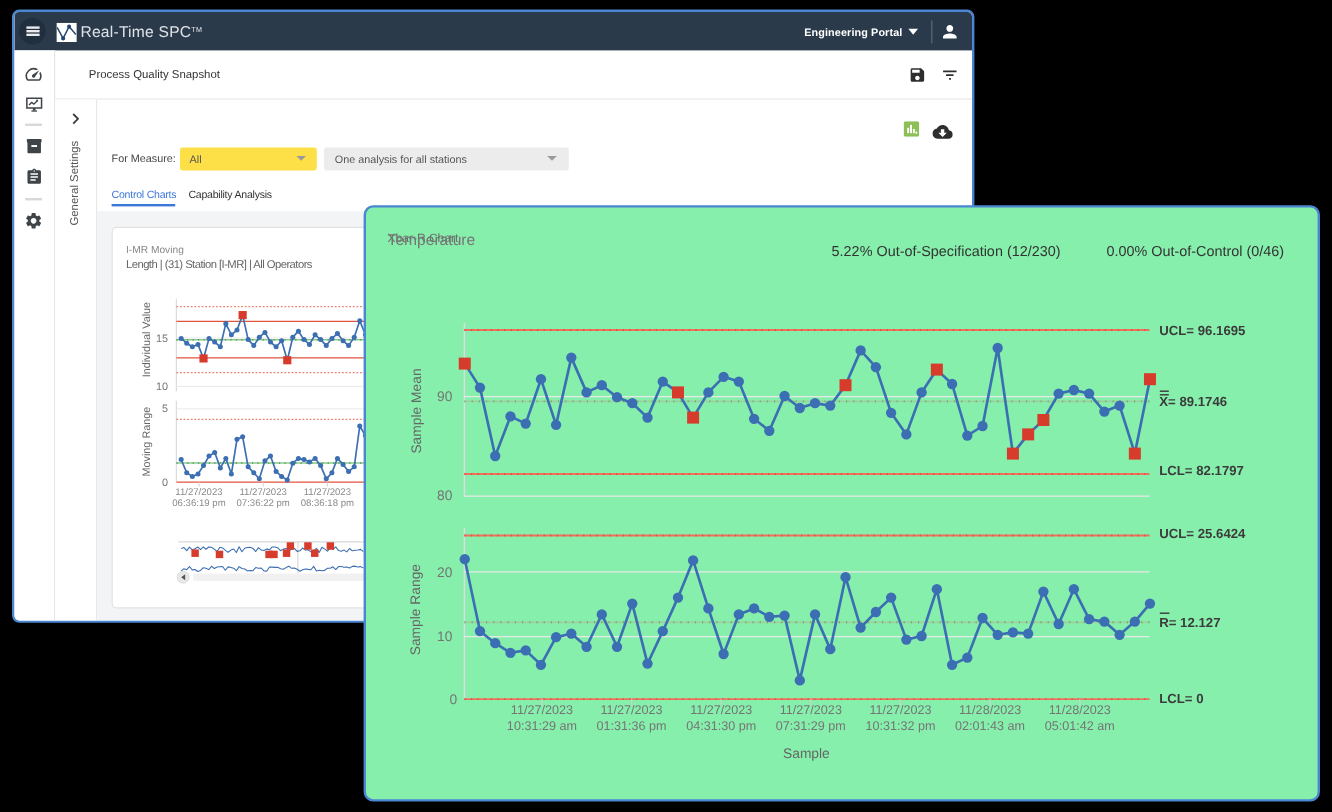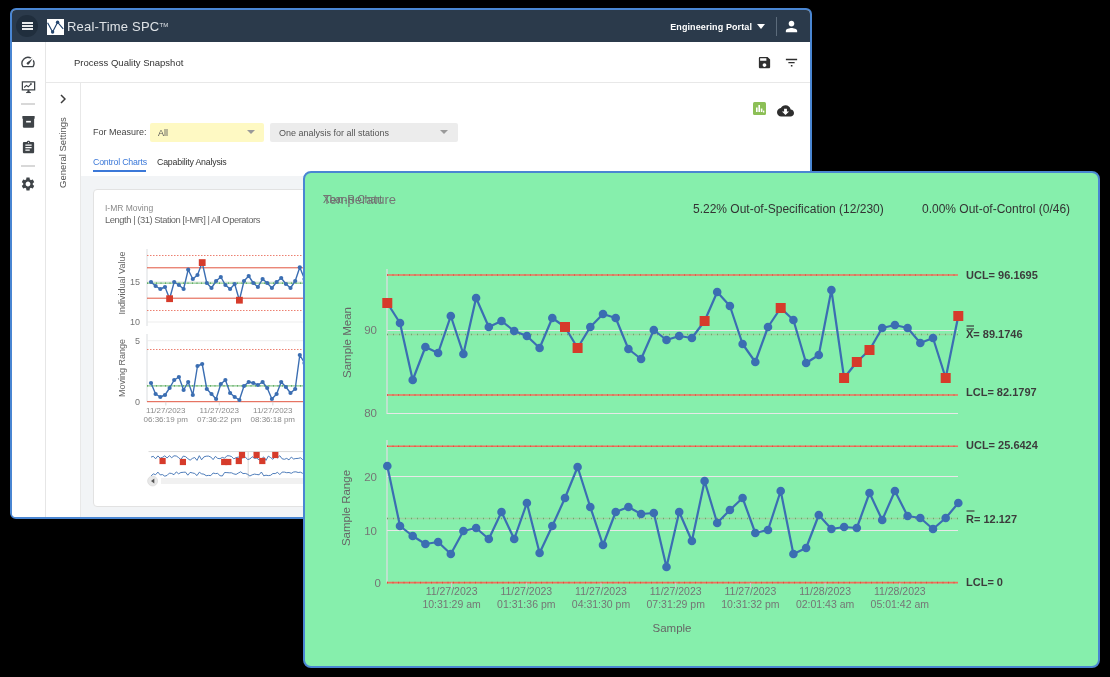--- a/index.html
+++ b/index.html
@@ -75,25 +75,25 @@
         <rect x="3" y="5.5" width="1.6" height="4.5" fill="#fff"></rect>
         <rect x="5.4" y="3" width="1.6" height="7" fill="#fff"></rect>
         <rect x="7.8" y="6.5" width="1.6" height="3.5" fill="#fff"></rect>
         <rect x="10" y="8.6" width="1.3" height="1.9" fill="#fff"></rect>
       </svg></div>
   <div class="abs" style="left:765px;top:93px"><svg width="17" height="13" viewBox="0 0 24 17">
         <path fill="#2e2e2e" d="M19.35 7.04C18.67 3.59 15.64 1 12 1 9.11 1 6.6 2.64 5.35 5.04 2.34 5.36 0 7.91 0 11c0 3.31 2.69 6 6 6h13c2.76 0 5-2.24 5-5 0-2.64-2.05-4.78-4.65-4.96zM17 10l-5 5-5-5h3V6h4v4h3z"></path>
       </svg></div>
 
   <div class="abs" style="left:81px;top:117px;font-size:9px;color:#444">For Measure:</div>
-  <div class="abs" style="left:138px;top:113px;width:114px;height:19px;background:#fef9c3;border-radius:2px">
+  <div class="abs" style="left:138px;top:113px;width:114px;height:19px;background:#fde047;border-radius:2px">
     <div class="abs" style="left:8px;top:4.5px;font-size:9px;color:#555">All</div>
     <div class="abs" style="right:9px;top:7px;width:0;height:0;border-left:4px solid transparent;border-right:4px solid transparent;border-top:4.5px solid #9a9a9a"></div>
   </div>
-  <div class="abs" style="left:258px;top:113px;width:188px;height:19px;background:#ececec;border-radius:2px">
+  <div class="abs" style="left:258px;top:113px;width:204px;height:19px;background:#ececec;border-radius:2px">
     <div class="abs" style="left:9px;top:4.5px;font-size:9px;color:#555">One analysis for all stations</div>
     <div class="abs" style="right:10px;top:7px;width:0;height:0;border-left:4px solid transparent;border-right:4px solid transparent;border-top:4.5px solid #9a9a9a"></div>
   </div>
 
   <div class="abs" style="left:81px;top:146.5px;font-size:8.8px;color:#3b78d8;letter-spacing:-0.2px">Control Charts</div>
   <div class="abs" style="left:81px;top:159.5px;width:53px;height:2px;background:#3b78d8"></div>
   <div class="abs" style="left:145px;top:146.5px;font-size:8.8px;font-weight:normal;color:#333;letter-spacing:-0.2px">Capability Analysis</div>
 
   <div class="abs" style="left:69px;top:166px;width:729px;height:345px;background:#f2f4f6"></div>
 

